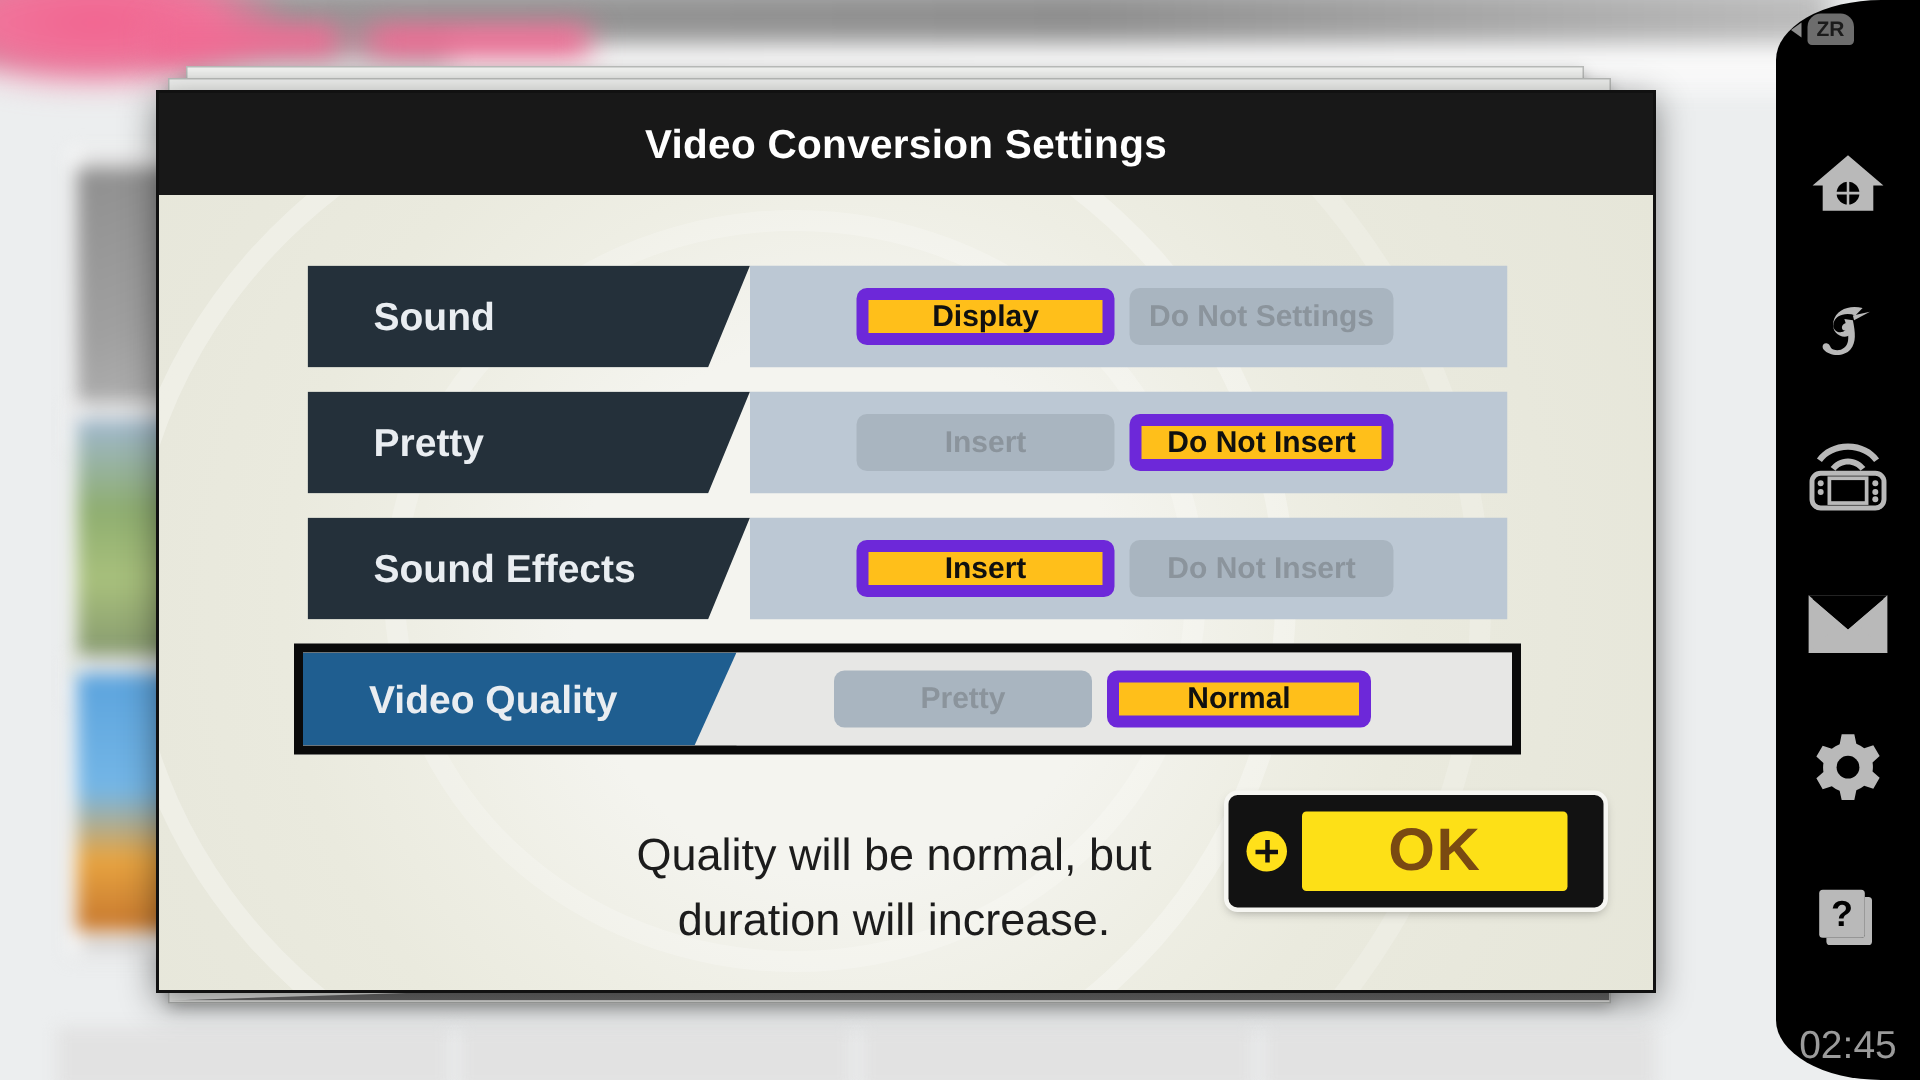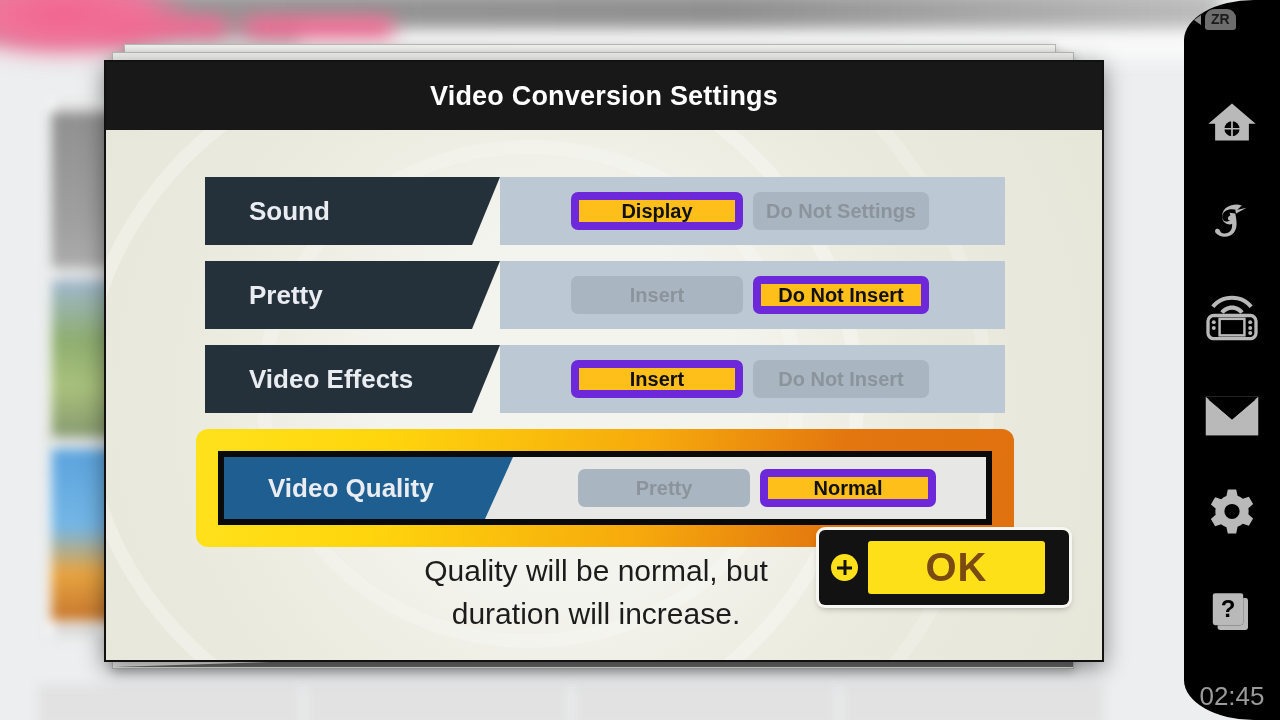--- a/index.html
+++ b/index.html
@@ -156,21 +156,21 @@
     border: 0;
   }
   .opt.on {
     background: #ffbf1a;
     color: #101010;
     border: 8px solid #6d28d9;
   }
 
   
   .row-wrap.focused {
-    padding: 22px;
+    padding: 0;
     margin-left: -9px;
     margin-right: -9px;
     margin-bottom: 16px;
     height: auto;
     background: linear-gradient(100deg, #ffe21c 0%, #ffd60d 22%, #f6a90c 55%, #e3760f 78%, #e0710f 100%);
     border-radius: 12px;
     box-sizing: content-box;
   }
   .row-wrap.focused .inner-frame {
     border: 6px solid #0a0a0a;
@@ -345,21 +345,21 @@
                 <div class="opt a off">Insert</div>
                 <div class="opt b on">Do Not Insert</div>
               </div>
             </div>
           </div>
         </div>
 
         <div class="row-wrap">
           <div class="inner-frame">
             <div class="row">
-              <div class="row-label">Video Effects</div>
+              <div class="row-label">Sound Effects</div>
               <div class="row-track">
                 <div class="opt a on">Insert</div>
                 <div class="opt b off">Do Not Insert</div>
               </div>
             </div>
           </div>
         </div>
 
         <div class="row-wrap focused">
           <div class="inner-frame">

